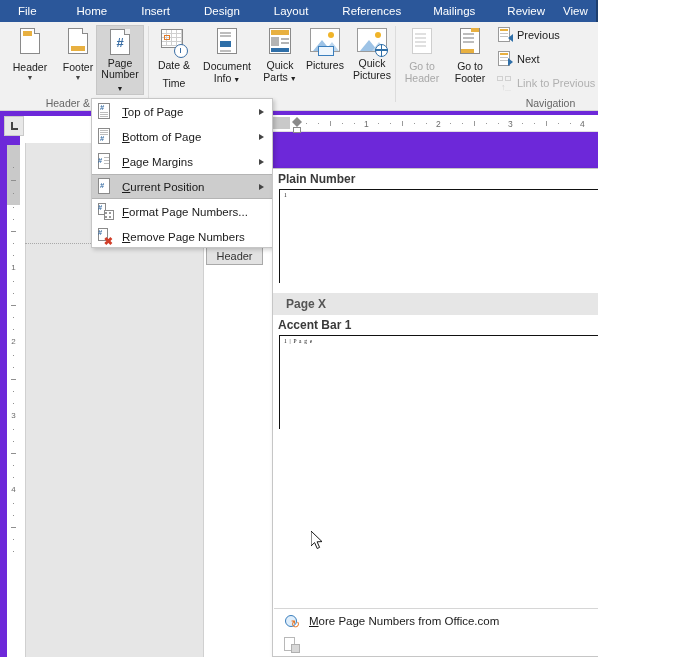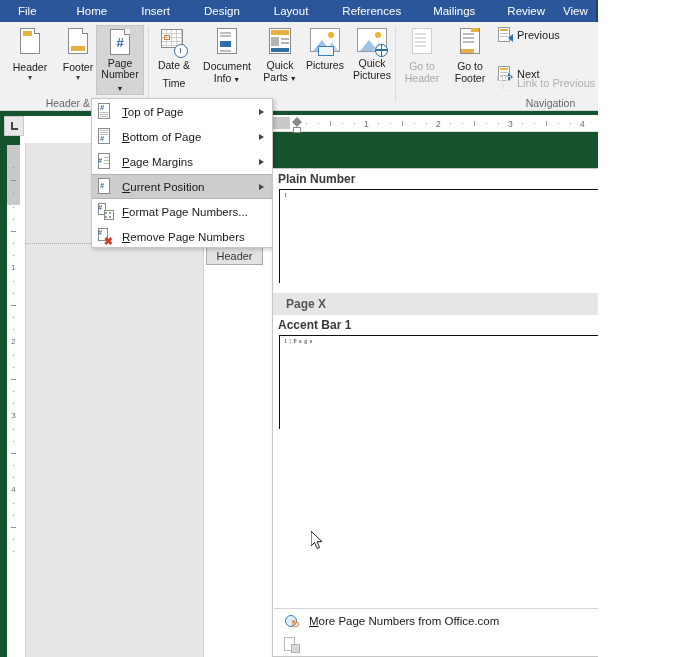--- a/index.html
+++ b/index.html
@@ -3,21 +3,21 @@
 <meta charset="utf-8">
 <style>
   * { box-sizing: border-box; }
   html, body {
     margin: 0; padding: 0;
     width: 687px; height: 657px;
     overflow: hidden;
     font-family: "Liberation Sans", sans-serif;
     background: #ffffff;
   }
-  #app { position: relative; width: 598px; height: 657px; overflow: hidden; background:#14532d; }
+  #app { position: relative; width: 598px; height: 657px; overflow: hidden; background:#6d28d9; }
 
   
   .tabbar {
     position: absolute; left:0; top:0; width:687px; height:22px;
     background:#2b579a;
     display:flex; align-items:center;
   }
   .tab {
     color:#ffffff; font-size:11.5px; padding:0 8px; height:22px;
     line-height:22px; white-space:nowrap; cursor:default;
@@ -446,21 +446,21 @@
       <div class="navitem" style="left:98px; top:5px;">
         <div class="navicon">
           <div class="nv-sheet"></div>
           <div class="nv-ylw" style="left:4px; top:2px; width:8px; height:2px;"></div>
           <div class="nv-ln" style="left:4px; top:6px; width:8px;"></div>
           <div class="nv-ln" style="left:4px; top:9px; width:8px;"></div>
           <div class="nv-arr" style="right:0px; bottom:1px; border-top:4px solid transparent; border-bottom:4px solid transparent; border-right:5px solid #2f6fa8;"></div>
         </div>
         <div class="nlbl">Previous</div>
       </div>
-      <div class="navitem" style="left:98px; top:44px;">
+      <div class="navitem" style="left:98px; top:29px;">
         <div class="navicon">
           <div class="nv-sheet"></div>
           <div class="nv-ylw" style="left:4px; top:2px; width:8px; height:2px;"></div>
           <div class="nv-ln" style="left:4px; top:6px; width:8px;"></div>
           <div class="nv-ln" style="left:4px; top:9px; width:8px;"></div>
           <div class="nv-arr" style="right:0px; bottom:1px; border-top:4px solid transparent; border-bottom:4px solid transparent; border-left:5px solid #2f6fa8;"></div>
         </div>
         <div class="nlbl">Next</div>
       </div>
       <div class="navitem" style="left:98px; top:53px;">

